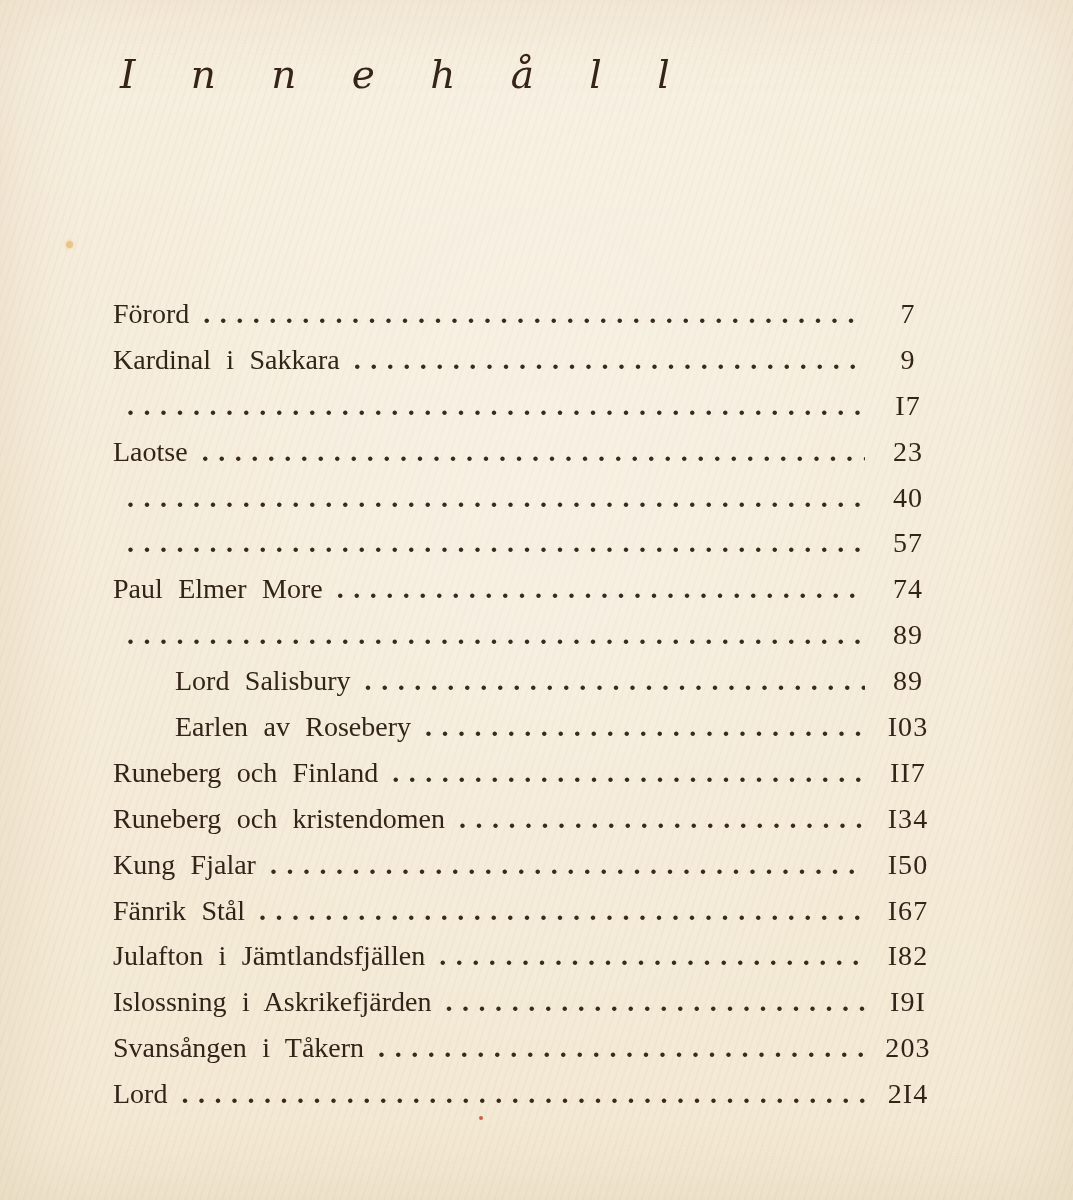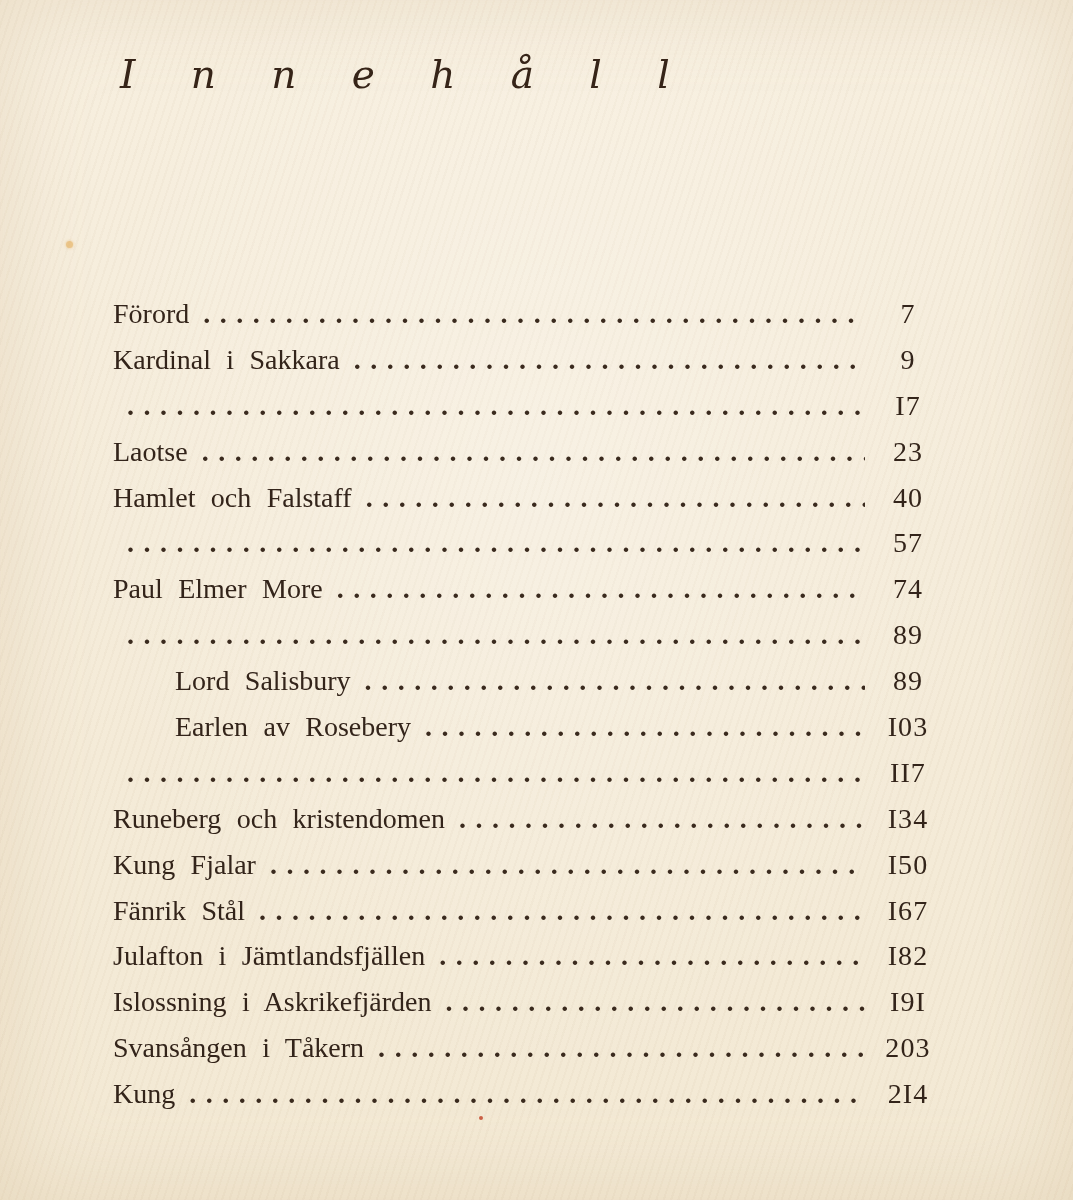--- a/index.html
+++ b/index.html
@@ -108,21 +108,20 @@
       <div class="row">
     <span class="leader">................................................................................</span>
     <span class="pagenum">I7</span>
   </div>
       <div class="row">
     <span class="label">Laotse</span>
     <span class="leader">................................................................................</span>
     <span class="pagenum">23</span>
   </div>
       <div class="row">
-    <span class="label">Hamlet och Falstaff</span>
     <span class="leader">................................................................................</span>
     <span class="pagenum">40</span>
   </div>
       <div class="row">
     <span class="leader">................................................................................</span>
     <span class="pagenum">57</span>
   </div>
       <div class="row">
     <span class="label">Paul Elmer More</span>
     <span class="leader">................................................................................</span>
@@ -136,20 +135,21 @@
     <span class="label">Lord Salisbury</span>
     <span class="leader">................................................................................</span>
     <span class="pagenum">89</span>
   </div>
       <div class="row indent">
     <span class="label">Earlen av Rosebery</span>
     <span class="leader">................................................................................</span>
     <span class="pagenum">I03</span>
   </div>
       <div class="row">
+    <span class="label">Runeberg och Finland</span>
     <span class="leader">................................................................................</span>
     <span class="pagenum">II7</span>
   </div>
       <div class="row">
     <span class="label">Runeberg och kristendomen</span>
     <span class="leader">................................................................................</span>
     <span class="pagenum">I34</span>
   </div>
       <div class="row">
     <span class="label">Kung Fjalar</span>
@@ -170,21 +170,21 @@
     <span class="label">Islossning i Askrikefjärden</span>
     <span class="leader">................................................................................</span>
     <span class="pagenum">I9I</span>
   </div>
       <div class="row">
     <span class="label">Svansången i Tåkern</span>
     <span class="leader">................................................................................</span>
     <span class="pagenum">203</span>
   </div>
       <div class="row">
-    <span class="label">Kung</span>
+    <span class="label">Lord</span>
     <span class="leader">................................................................................</span>
     <span class="pagenum">2I4</span>
   </div>
     </div>
 
   <span class="speck speck-1"></span>
   <span class="speck speck-2"></span>
 </div>
 
 </body></html>

